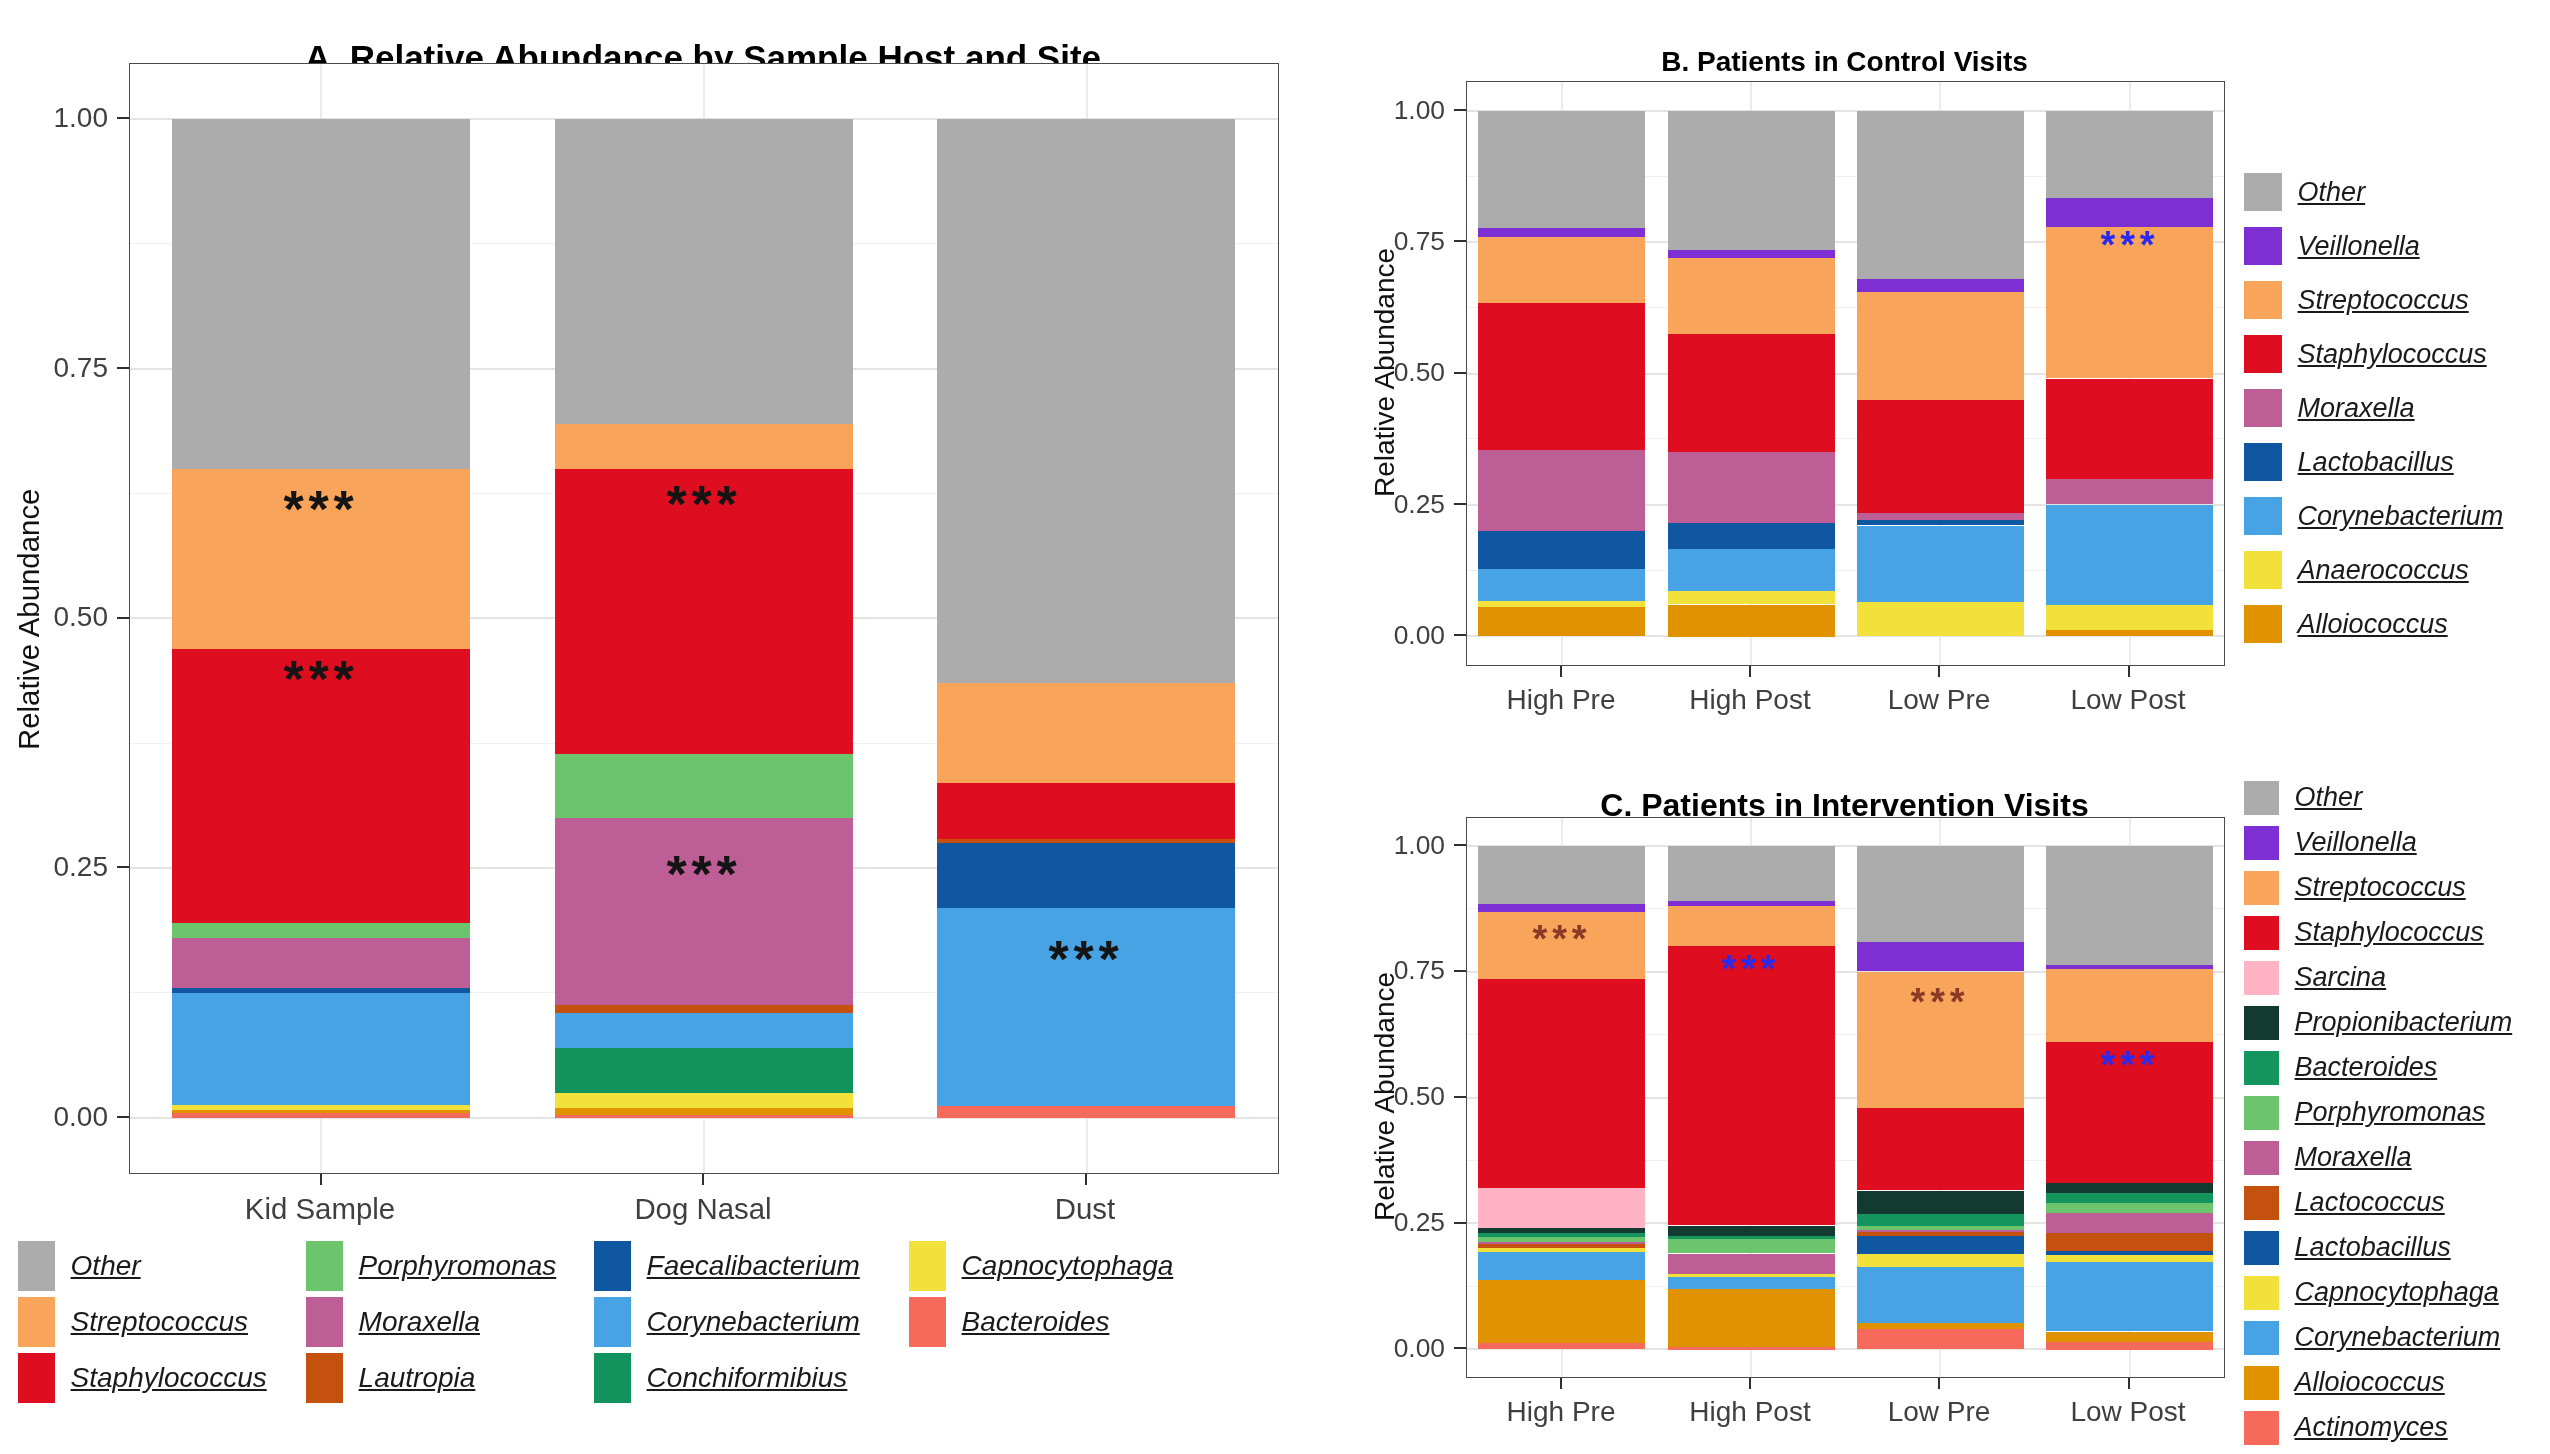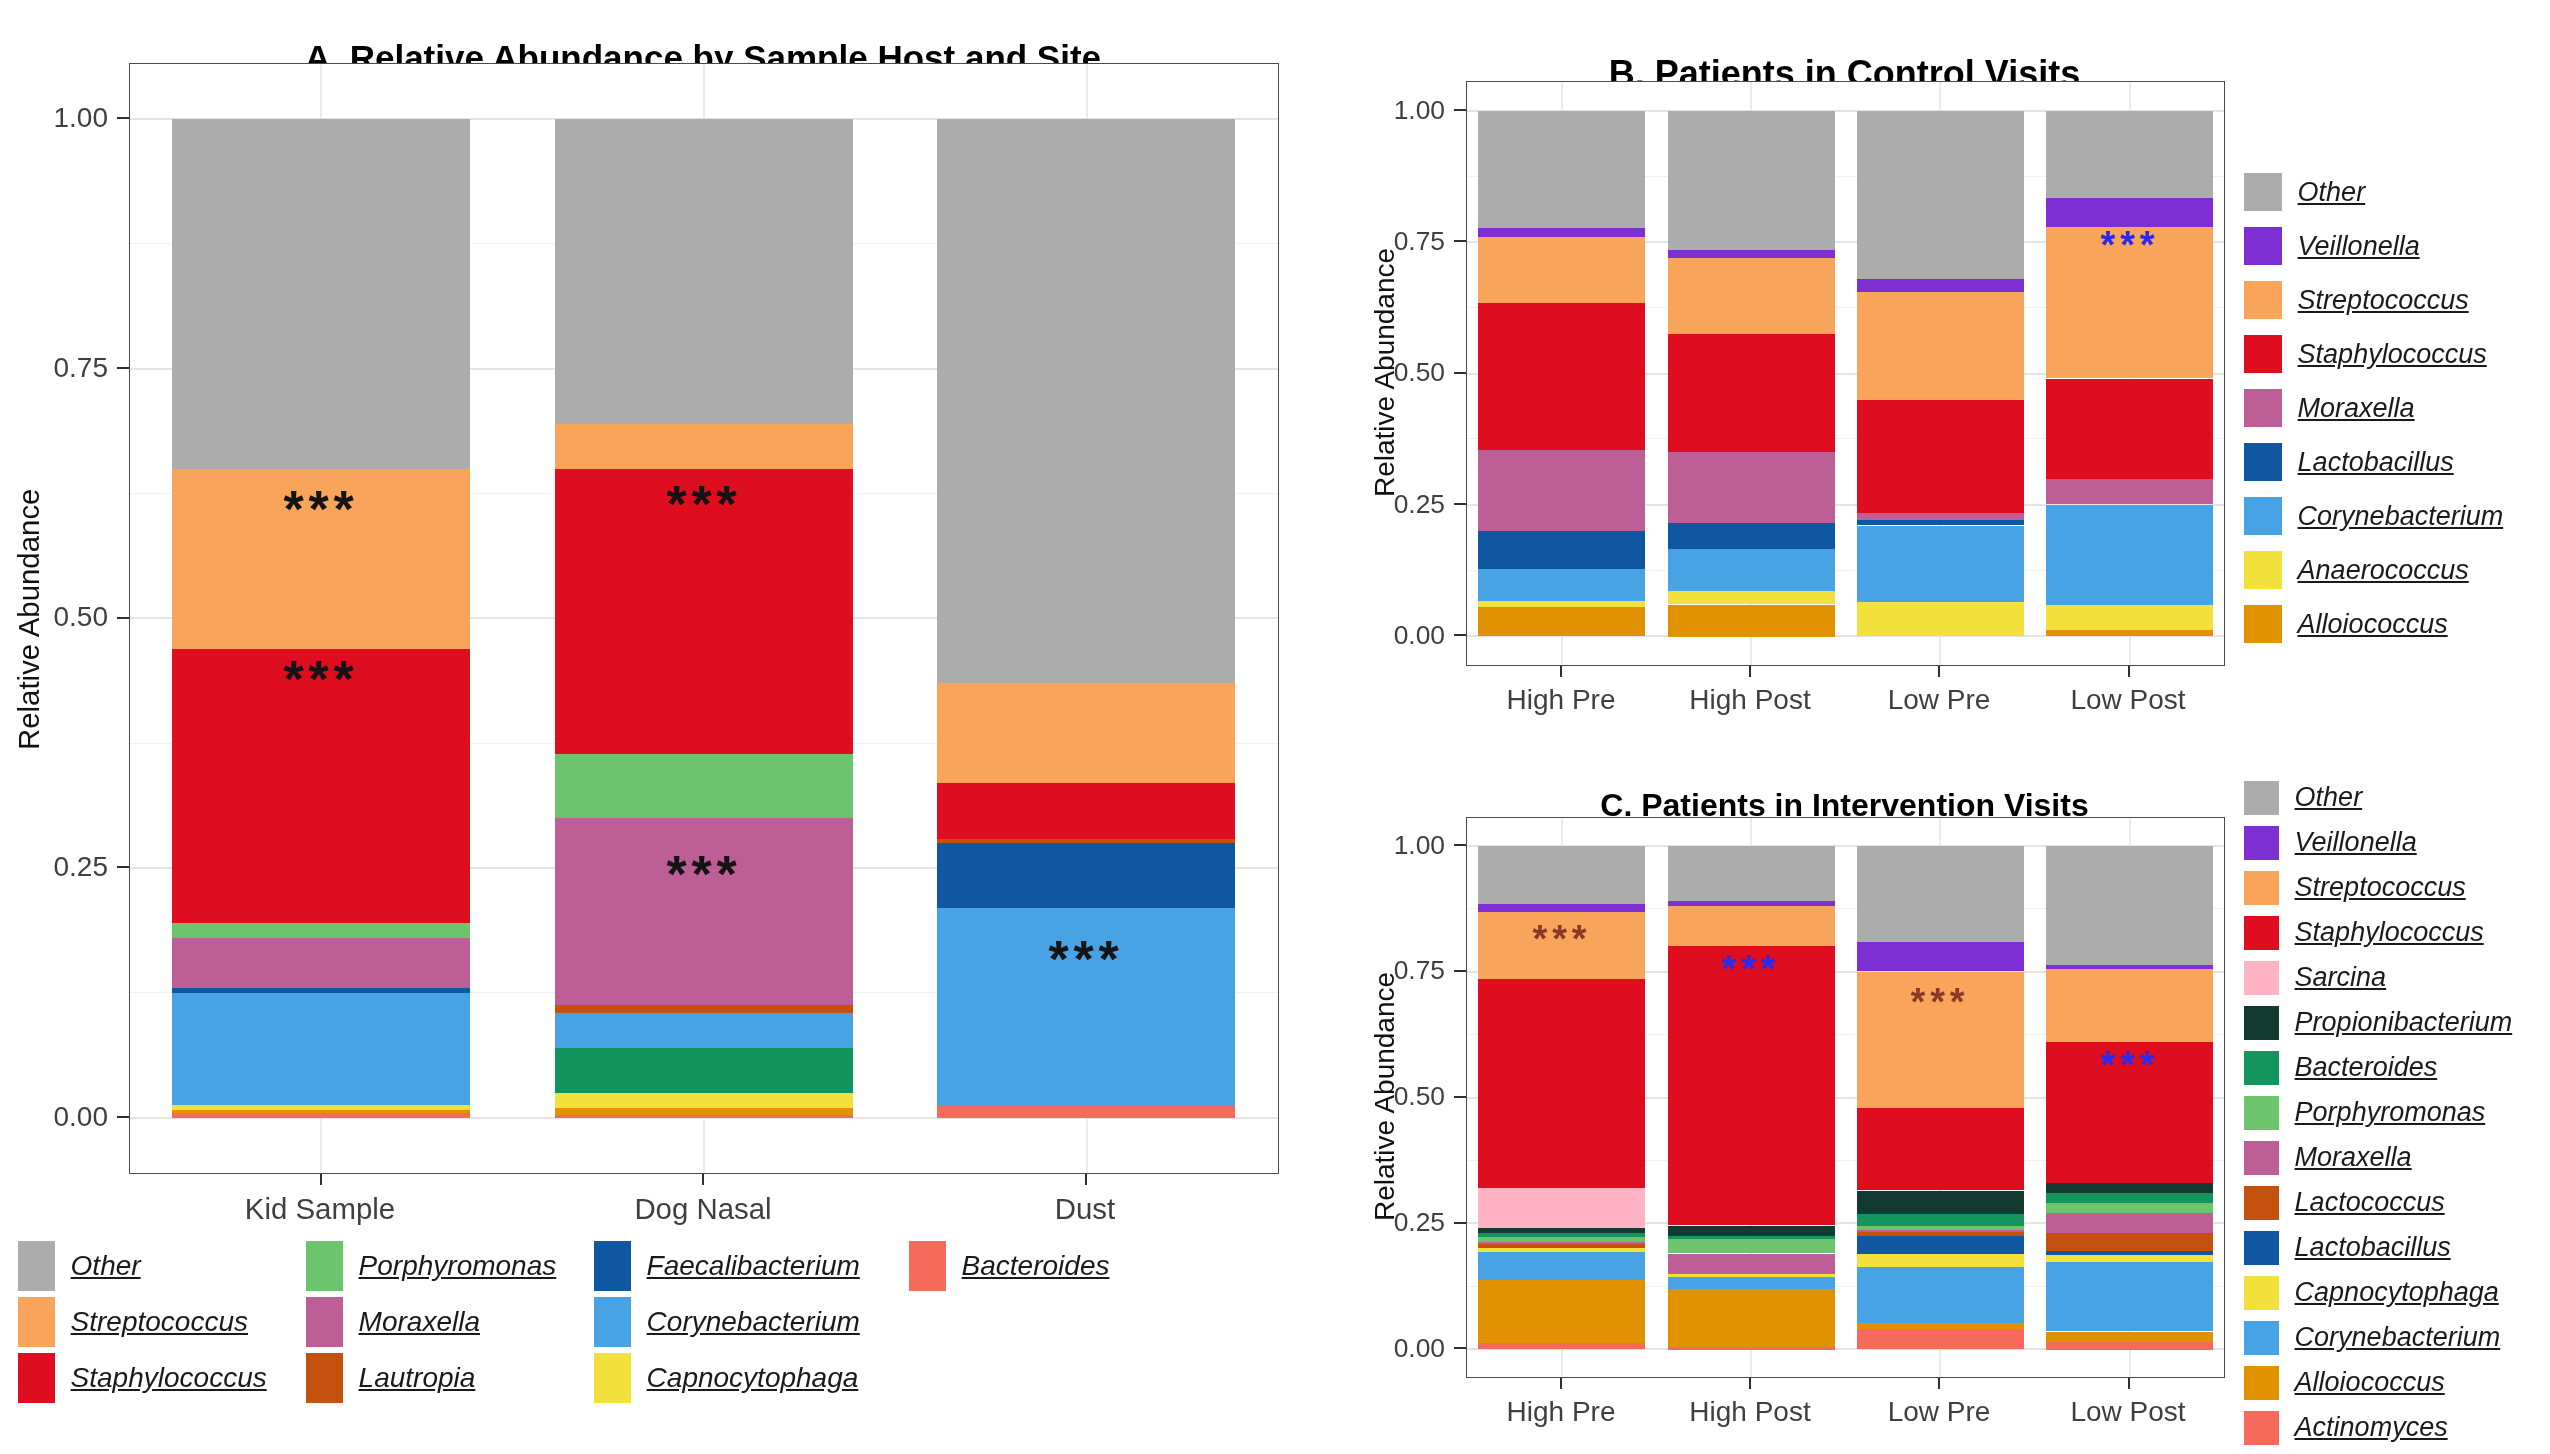--- a/index.html
+++ b/index.html
@@ -4,21 +4,21 @@
 <style>
   html,body{margin:0;padding:0;background:#ffffff;}
   body{font-family:"Liberation Sans", sans-serif; color:#1a1a1a;}
   #canvas{position:relative;width:2550px;height:1454px;background:#ffffff;overflow:hidden;}
   .panel{position:absolute;}
   #panelA{left:0;top:0;width:1358px;height:1454px;}
   #panelB{left:1358px;top:0;width:1192px;height:727px;}
   #panelC{left:1358px;top:727px;width:1192px;height:727px;}
   .title{position:absolute;text-align:center;font-weight:bold;color:#000;}
   #panelA .title{left:129px;top:9px;width:1148px;font-size:35px;}
-  #panelB .title{left:108px;top:23px;width:757px;font-size:36px;}
+  #panelB .title{left:108px;top:23px;width:757px;font-size:28px;}
   #panelC .title{left:108px;top:33px;width:757px;font-size:32px;}
   .ylab{position:absolute;writing-mode:vertical-rl;transform:rotate(180deg);
         text-align:center;font-size:28px;color:#111;}
   #panelA .ylab{left:12px;top:379px;height:481px;width:36px;font-size:29.4px;}
   #panelB .ylab{left:10.8px;top:132px;height:481px;width:34px;}
   #panelC .ylab{left:10.8px;top:129px;height:481px;width:34px;}
   .plot{position:absolute;background:#ffffff;border:1.8px solid #4a4a4a;}
   #panelA .plot{left:129px;top:63px;width:1148px;height:1109px;}
   #panelB .plot{left:108px;top:81px;width:757px;height:583px;}
   #panelC .plot{left:108px;top:90px;width:757px;height:559px;}
@@ -130,20 +130,24 @@
           <span class="sw" style="background: rgb(196, 81, 13);"></span>
           <span class="leg-label">Lautropia</span>
         </div>
         <div class="leg-item">
           <span class="sw" style="background: rgb(15, 87, 160);"></span>
           <span class="leg-label">Faecalibacterium</span>
         </div>
         <div class="leg-item">
           <span class="sw" style="background: rgb(71, 163, 227);"></span>
           <span class="leg-label">Corynebacterium</span>
+        </div>
+        <div class="leg-item">
+          <span class="sw" style="background: rgb(18, 146, 92);"></span>
+          <span class="leg-label">Conchiformibius</span>
         </div>
         <div class="leg-item">
           <span class="sw" style="background: rgb(242, 225, 59);"></span>
           <span class="leg-label">Capnocytophaga</span>
         </div>
         <div class="leg-item">
           <span class="sw" style="background: rgb(246, 106, 92);"></span>
           <span class="leg-label">Bacteroides</span>
         </div>
       </div>

